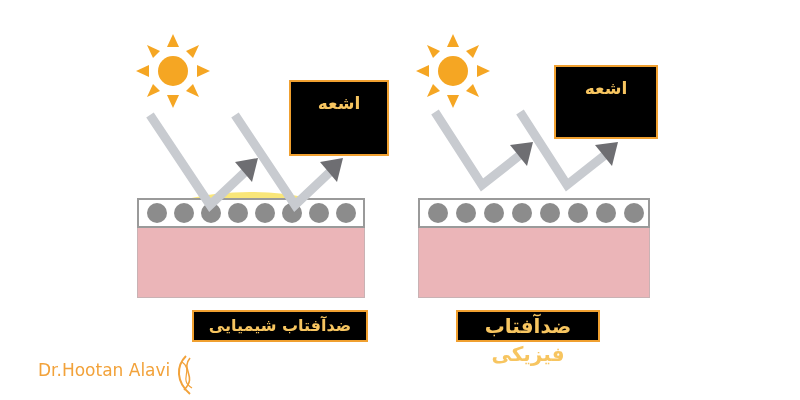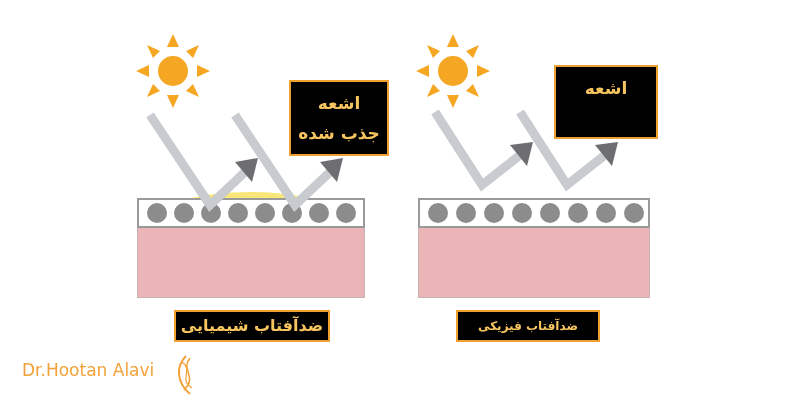--- a/index.html
+++ b/index.html
@@ -1,21 +1,21 @@
 <!DOCTYPE html>
 <html><head>
 <meta charset="utf-8">
 <style>
   html, body { margin:0; padding:0; }
   body { width:800px; height:400px; background:#ffffff; position:relative; overflow:hidden; font-family:"DejaVu Sans", sans-serif; }
   .abs { position:absolute; }
   .label-box { position:absolute; background:#000; border:2px solid #f0a030; color:#f7c560; font-weight:bold; text-align:center; direction:rtl; box-sizing:border-box; font-family:"DejaVu Sans", sans-serif; }
   .layer-top { position:absolute; background:#fff; border:2px solid #9a9a9a; box-sizing:border-box; }
   .skin { position:absolute; background:#ebb5b8; border:1px solid #c9b2b4; box-sizing:border-box; border-top:none; }
-  .logo-text { position:absolute; color:#f2a23a; font-family:"DejaVu Sans", sans-serif; font-size:17px; }
+  .logo-text { position:absolute; color:#f2a23a; font-family:"DejaVu Sans", sans-serif; font-size:17px;margin-left:16px; }
 </style>
 </head>
 <body>
 
 <div>
 
   <svg class="abs" style="left:134px;top:32px" width="78" height="78" viewBox="0 0 78 78">
     <g fill="#f5a623">
       <circle cx="39" cy="39" r="15"></circle>
       <polygon points="39,2 33,15 45,15"></polygon>
@@ -58,24 +58,23 @@
         </linearGradient>
     </defs>
     <polyline points="20,15 80,105 115,72" fill="none" stroke="#c8cbd0" stroke-width="9" stroke-linejoin="miter"></polyline>
     <polygon points="105,62 128,58 122,82" fill="#6e6e72"></polygon>
     <polyline points="105,15 165,105 200,72" fill="none" stroke="#c8cbd0" stroke-width="9" stroke-linejoin="miter"></polyline>
     <polygon points="190,62 213,58 207,82" fill="#6e6e72"></polygon>
   </svg>
 
   <div class="label-box" style="left:289px;top:80px;width:100px;height:76px;font-size:17px;line-height:30px;padding-top:6px">
     <div>اشعه</div>
-    <div>جذب شده</div>
   </div>
 
-  <div class="label-box" style="left:174px;top:310px;width:156px;height:32px;font-size:16px;line-height:28px">ضدآفتاب شیمیایی</div>
+  <div class="label-box" style="left:192px;top:310px;width:176px;height:32px;font-size:16px;line-height:28px">ضدآفتاب شیمیایی</div>
 </div>
 
 <div>
   <svg class="abs" style="left:414px;top:32px" width="78" height="78" viewBox="0 0 78 78">
     <g fill="#f5a623">
       <circle cx="39" cy="39" r="15"></circle>
       <polygon points="39,2 33,15 45,15"></polygon>
       <polygon points="39,76 33,63 45,63"></polygon>
       <polygon points="2,39 15,33 15,45"></polygon>
       <polygon points="76,39 63,33 63,45"></polygon>
@@ -105,21 +104,21 @@
     <polyline points="15,12 62,85 100,55" fill="none" stroke="#c8cbd0" stroke-width="9" stroke-linejoin="miter"></polyline>
     <polygon points="90,45 113,42 107,66" fill="#6e6e72"></polygon>
     <polyline points="100,12 147,85 185,55" fill="none" stroke="#c8cbd0" stroke-width="9" stroke-linejoin="miter"></polyline>
     <polygon points="175,45 198,42 192,66" fill="#6e6e72"></polygon>
   </svg>
 
   <div class="label-box" style="left:554px;top:65px;width:104px;height:74px;font-size:17px;line-height:30px;padding-top:6px">
     <div>اشعه</div>
   </div>
 
-  <div class="label-box" style="left:456px;top:310px;width:144px;height:32px;font-size:12px;line-height:28px">ضدآفتاب فیزیکی</div>
+  <div class="label-box" style="left:456px;top:310px;width:144px;height:32px;font-size:20px;line-height:28px">ضدآفتاب فیزیکی</div>
 </div>
 
 <div>
   <div class="logo-text" style="left:22px;top:360px">Dr.Hootan Alavi</div>
   <svg class="abs" style="left:170px;top:352px" width="34" height="46">
     <path d="M16 4 C6 14, 6 30, 20 42" fill="none" stroke="#f2a23a" stroke-width="2"></path>
     <path d="M20 6 C10 18, 28 24, 14 38" fill="none" stroke="#f2a23a" stroke-width="1.6"></path>
     <path d="M12 10 C24 18, 8 28, 22 36" fill="none" stroke="#f2a23a" stroke-width="1.2"></path>
   </svg>
 </div>

